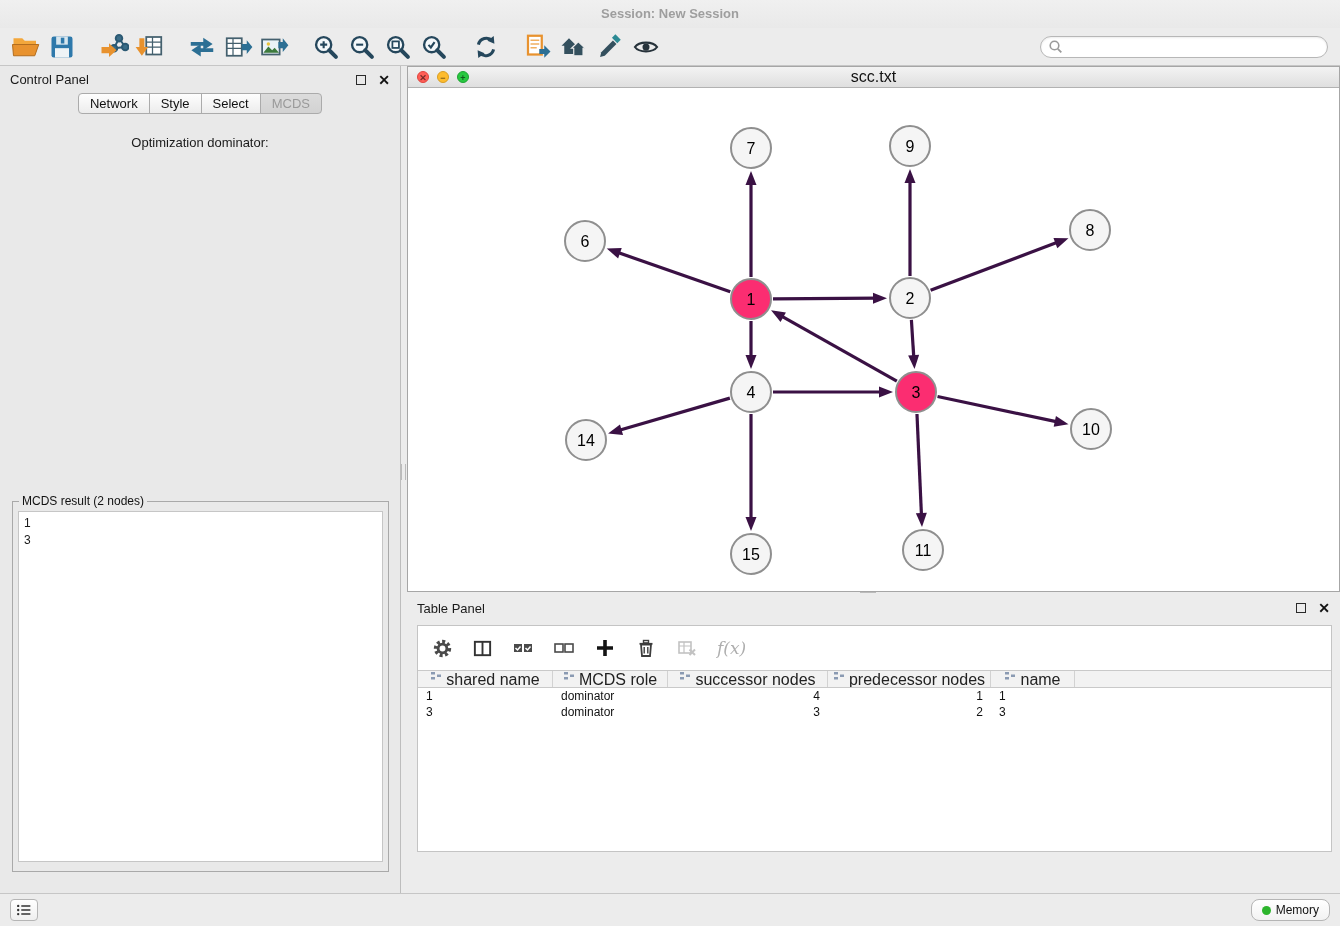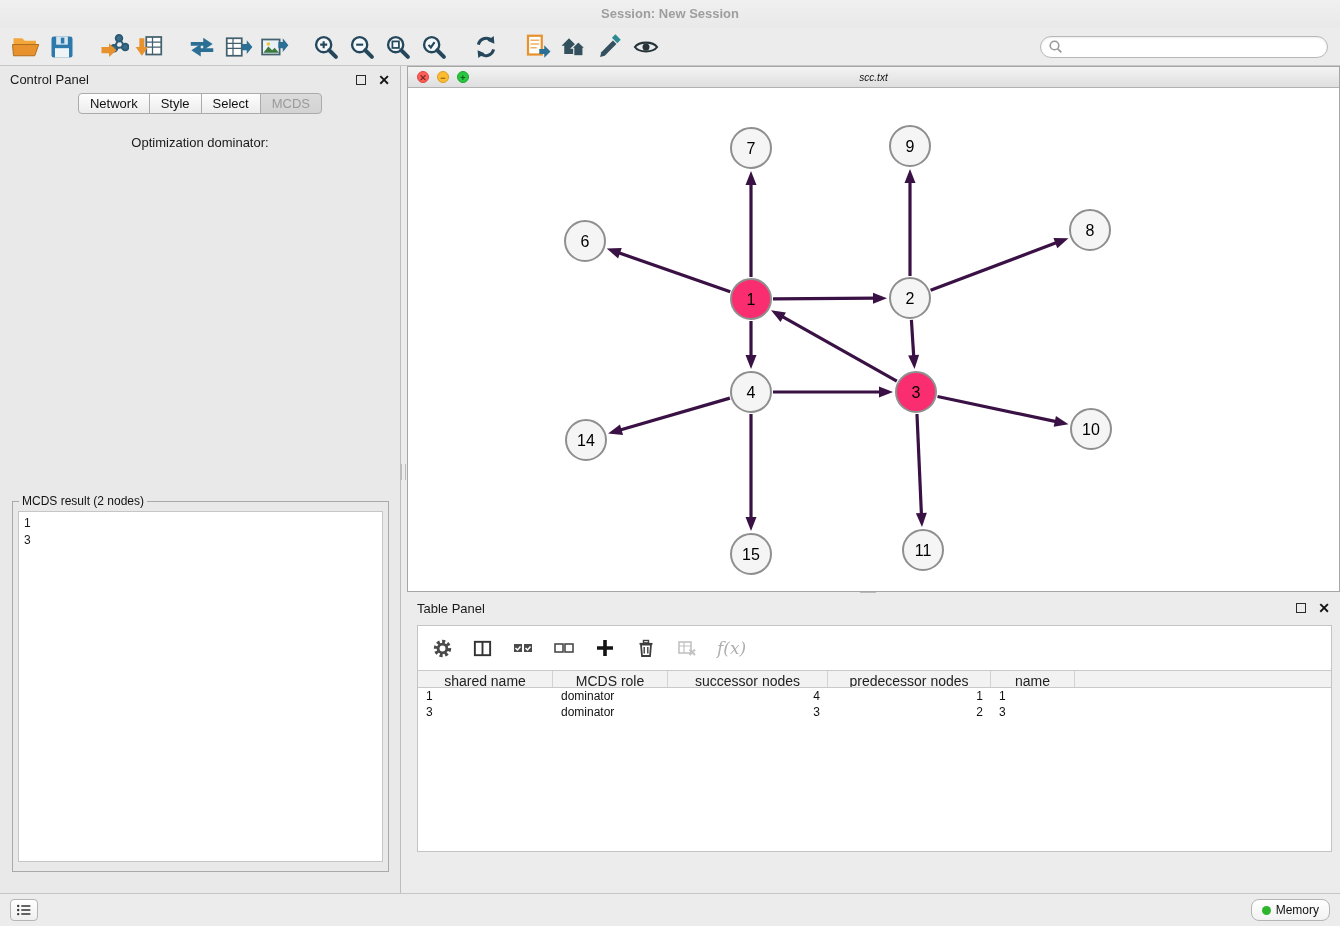--- a/index.html
+++ b/index.html
@@ -81,36 +81,36 @@
   }
   .nw-titlebar {
     position:relative; height:21px; background:linear-gradient(#f3f3f3,#dfdfdf);
     border-bottom:1px solid #b2b2b2; display:flex; align-items:center;
   }
   .traffic { display:flex; gap:8px; padding-left:9px; z-index:2; }
   .light { width:12px; height:12px; border-radius:50%; font-size:9px; line-height:12px; text-align:center; color:rgba(0,0,0,.55); font-weight:bold; }
   .light.red { background:#ff5f57; border:1px solid #e0443e; }
   .light.yellow { background:#febc2e; border:1px solid #d89e24; }
   .light.green { background:#28c840; border:1px solid #1ea433; }
-  .nw-title { position:absolute; left:0; right:0; text-align:center; font-size:10px; color:#111;font-style:italic; }
+  .nw-title { position:absolute; left:0; right:0; text-align:center; font-size:16px; color:#111; }
   .nw-content { position:absolute; top:22px; left:0; right:0; bottom:0; overflow:hidden; }
   .v-handle { position:absolute; left:401px; top:464px; width:5px; height:16px; border-left:1px solid #bbb; border-right:1px solid #bbb; }
   .h-handle { position:absolute; left:860px; top:588px; width:16px; height:5px; border-top:1px solid #bbb; border-bottom:1px solid #bbb; }
 
   
   .table-panel { position:absolute; left:407px; top:595px; width:933px; height:295px; background:#ececec; }
   .tp-header { height:26px; display:flex; align-items:center; padding:0 10px; font-size:13px; }
   .tp-content { position:absolute; left:10px; right:8px; top:30px; bottom:38px; background:#fff; border:1px solid #c4c4c4; overflow:hidden; }
   .tp-toolbar { height:44px; display:flex; align-items:center; padding-left:14px; gap:19px; }
   .fx { font-family:"DejaVu Serif", serif; font-style:italic; font-size:17px; color:#aeaeae; }
   .thead { display:flex; background:#f2f2f2; border-top:1px solid #c9c9c9; border-bottom:1px solid #c9c9c9; height:18px; }
   .th {
-    display:flex; align-items:center; justify-content:center; gap:4px;
-    font-size:14px; border-right:1px solid #d2d2d2; height:100%;
-    color:#222; white-space:nowrap; overflow:hidden;flex-direction:column;
+    display:flex; justify-content:center; gap:4px;
+    font-size:16px; border-right:1px solid #d2d2d2; height:100%;
+    color:#222; white-space:nowrap; overflow:hidden;
   }
   .tbody .tr { display:flex; height:16px; }
   .td { font-size:12px; line-height:16px; padding:0 8px; white-space:nowrap; overflow:hidden; color:#111; }
   .tp-tabs { position:absolute; bottom:4px; left:0; right:0; display:flex; justify-content:center; }
 
   
   .statusbar { position:absolute; bottom:0; left:0; right:0; height:33px; background:#ececec; border-top:1px solid #c6c6c6; }
   .list-btn {
     position:absolute; left:10px; top:5px; width:28px; height:22px;
     border:1px solid #b5b5b5; border-radius:4px; background:linear-gradient(#fff,#efefef);

